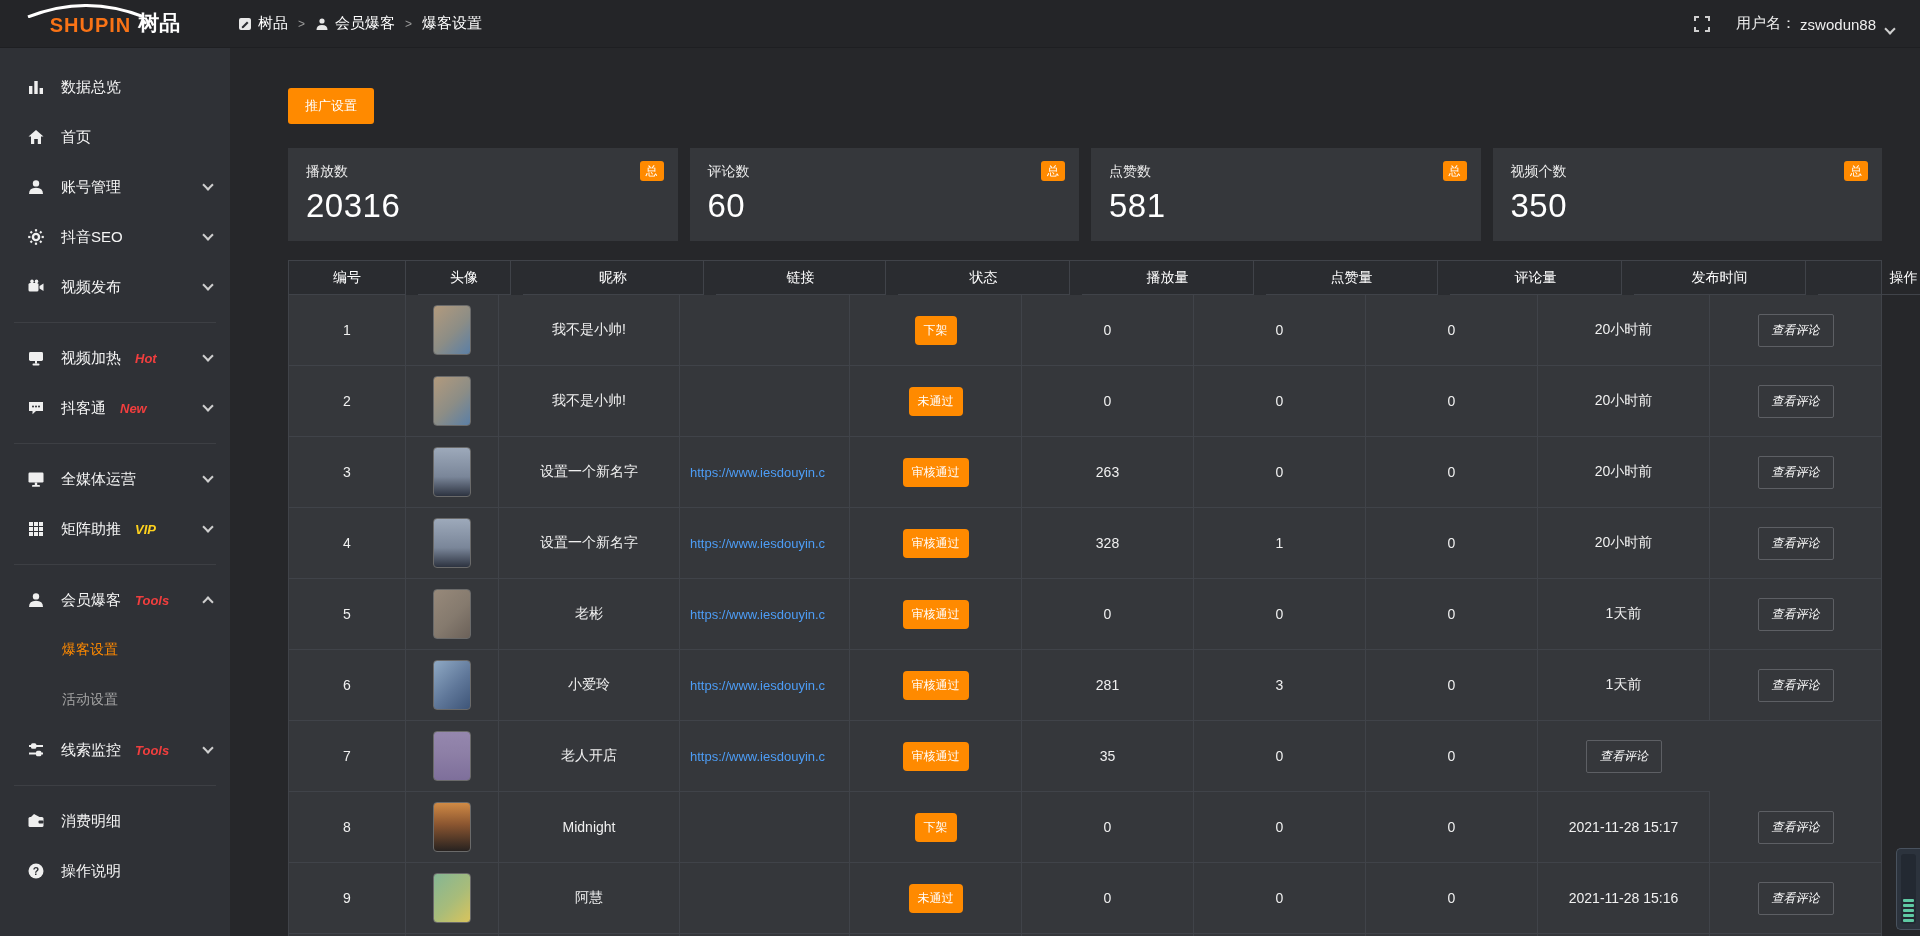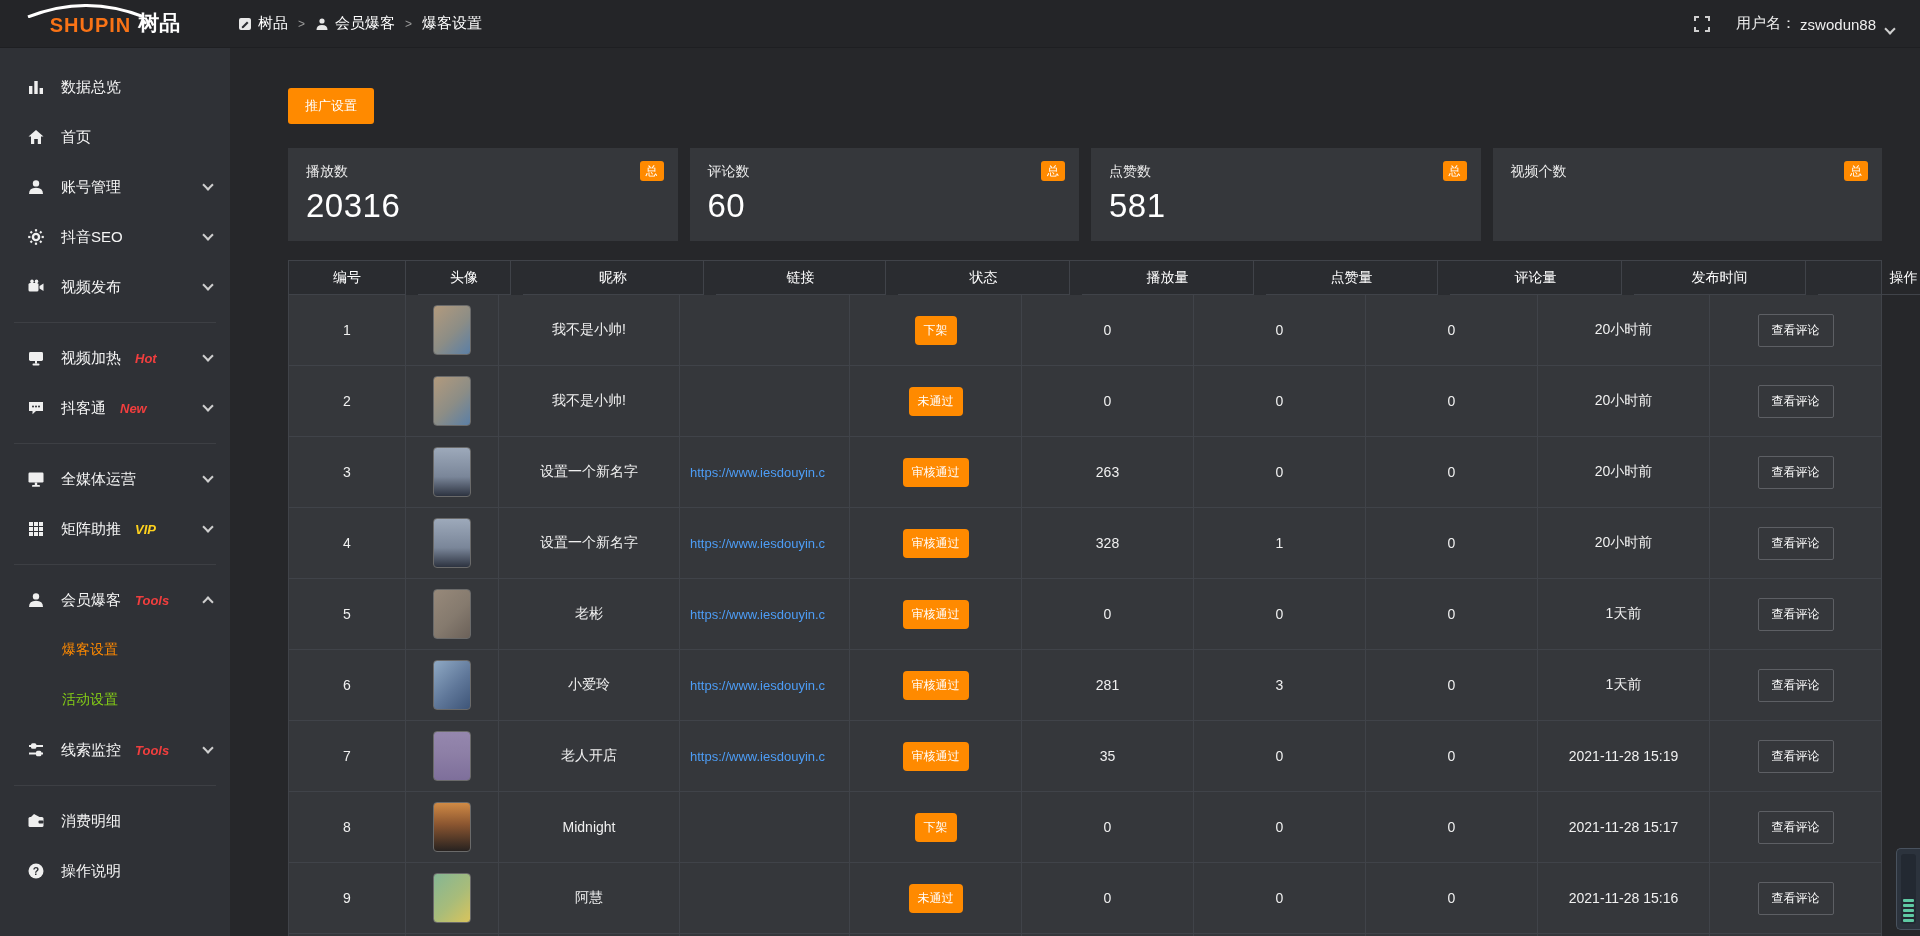--- a/index.html
+++ b/index.html
@@ -47,21 +47,21 @@
     background:var(--sidebar-bg);padding-top:14px;overflow:hidden;
   }
   .s-item{height:50px;display:flex;align-items:center;padding:0 18px 0 26px;cursor:pointer;font-size:15px;color:#f5f5f5;}
   .s-icon{width:20px;height:20px;display:flex;align-items:center;justify-content:center;margin-right:15px;flex:none;}
   .s-label{white-space:nowrap;}
   .s-tag{font-size:13px;font-style:italic;font-weight:bold;margin-left:14px;}
   .tag-red{color:var(--tag-red);}
   .tag-yellow{color:var(--tag-yellow);}
   .s-chev{margin-left:auto;}
   .s-divider{height:1px;background:#3d3f44;margin:10px 14px;}
-  .s-sub{height:50px;display:flex;align-items:center;padding-left:62px;font-size:14px;color:#84cc16;cursor:pointer;}
+  .s-sub{height:50px;display:flex;align-items:center;padding-left:62px;font-size:14px;color:#a3a3a3;cursor:pointer;}
   .s-sub.active{color:var(--accent);}
   
   .content{position:absolute;top:48px;left:230px;width:1690px;height:888px;padding:40px 0 0 58px;}
   .promo-btn{
     display:inline-block;background:var(--accent);color:#fff;border:none;border-radius:3px;
     font-size:13px;padding:9px 17px;cursor:pointer;font-family:inherit;
   }
   .cards{display:flex;gap:12px;width:1594px;margin-top:24px;}
   .card{flex:1;background:var(--panel-bg);height:93px;padding:15px 18px;position:relative;border-radius:0;}
   .card-label{font-size:14px;color:#eaeaea;}
@@ -77,21 +77,21 @@
   .th{height:34px;display:flex;align-items:center;justify-content:center;font-size:14px;color:#fff;
       border-right:1px solid var(--grid-line);border-bottom:1px solid var(--grid-line);}
   .th:last-child{border-right:none;}
   .t-row{background:var(--panel-bg);}
   .td{height:71px;display:flex;align-items:center;justify-content:center;font-size:14px;color:#f0f0f0;
       border-right:1px solid var(--grid-line);border-bottom:1px solid var(--grid-line);overflow:hidden;padding:0 6px;}
   .td:last-child{border-right:none;}
   .td.link{color:var(--link);font-size:13px;white-space:nowrap;justify-content:flex-start;padding-left:10px;}
   .avatar{width:38px;height:50px;border-radius:4px;border:1px solid #6a6a6a;flex:none;}
   .status-badge{background:var(--accent);color:#fff;font-size:12px;padding:6px 9px;border-radius:4px;white-space:nowrap;border:none;cursor:default;font-family:inherit;}
-  .action-btn{background:transparent;color:#fff;font-size:12px;padding:7px 13px;border:1px solid #5d5f64;border-radius:2px;cursor:pointer;white-space:nowrap;font-family:inherit;}
+  .action-btn{background:transparent;color:#fff;font-size:12px;padding:7px 13px;border:1px solid #5d5f64;border-radius:2px;cursor:pointer;white-space:nowrap;font-family:inherit;font-style:italic;}
   
   .corner-widget{position:absolute;right:0;bottom:6px;width:24px;height:82px;background:#2c333d;
     border:1px solid #49525e;border-right:none;border-radius:5px 0 0 5px;padding:5px 4px;cursor:pointer;}
   .cw-slot{width:100%;height:100%;background:#232932;border-radius:3px;display:flex;flex-direction:column;justify-content:flex-end;gap:2px;padding:2px;}
   .cw-bar{height:3px;background:#5fc9a3;border-radius:1px;}
   svg{display:block;}
 </style>
 </head>
 <body>
 
@@ -354,20 +354,21 @@
       <div class="card-value">60</div>
     </div>
     <div class="card">
       <div class="card-label">点赞数</div>
       <span class="card-badge">总</span>
       <div class="card-value">581</div>
     </div>
     <div class="card">
       <div class="card-label">视频个数</div>
       <span class="card-badge">总</span>
+      <div class="card-value">350</div>
     </div>
   </div>
 
   <div class="table">
     <div class="t-head">
         <div class="th">编号</div>
         <div class="th">头像</div>
         <div class="th">昵称</div>
         <div class="th">链接</div>
         <div class="th">状态</div>
@@ -498,21 +499,20 @@
             <span class="avatar" style="background: linear-gradient(rgb(149, 135, 174) 0%, rgb(141, 127, 166) 45%, rgb(126, 111, 155) 100%);"></span>
           </div>
     <div class="td">老人开店</div>
     <div class="td link">https://www.iesdouyin.c</div>
     <div class="td">
             <button class="status-badge">审核通过</button>
           </div>
     <div class="td">35</div>
     <div class="td">0</div>
     <div class="td">0</div>
-    <div class="td">2021-11-28 15:19</div>
     <div class="td">
             <button class="action-btn">查看评论</button>
           </div>
   </div>
 
   <div class="t-row">
     <div class="td">8</div>
     <div class="td">
             <span class="avatar" style="background: linear-gradient(rgb(208, 138, 69) 0%, rgb(138, 85, 48) 45%, rgb(39, 34, 32) 100%);"></span>
           </div>

